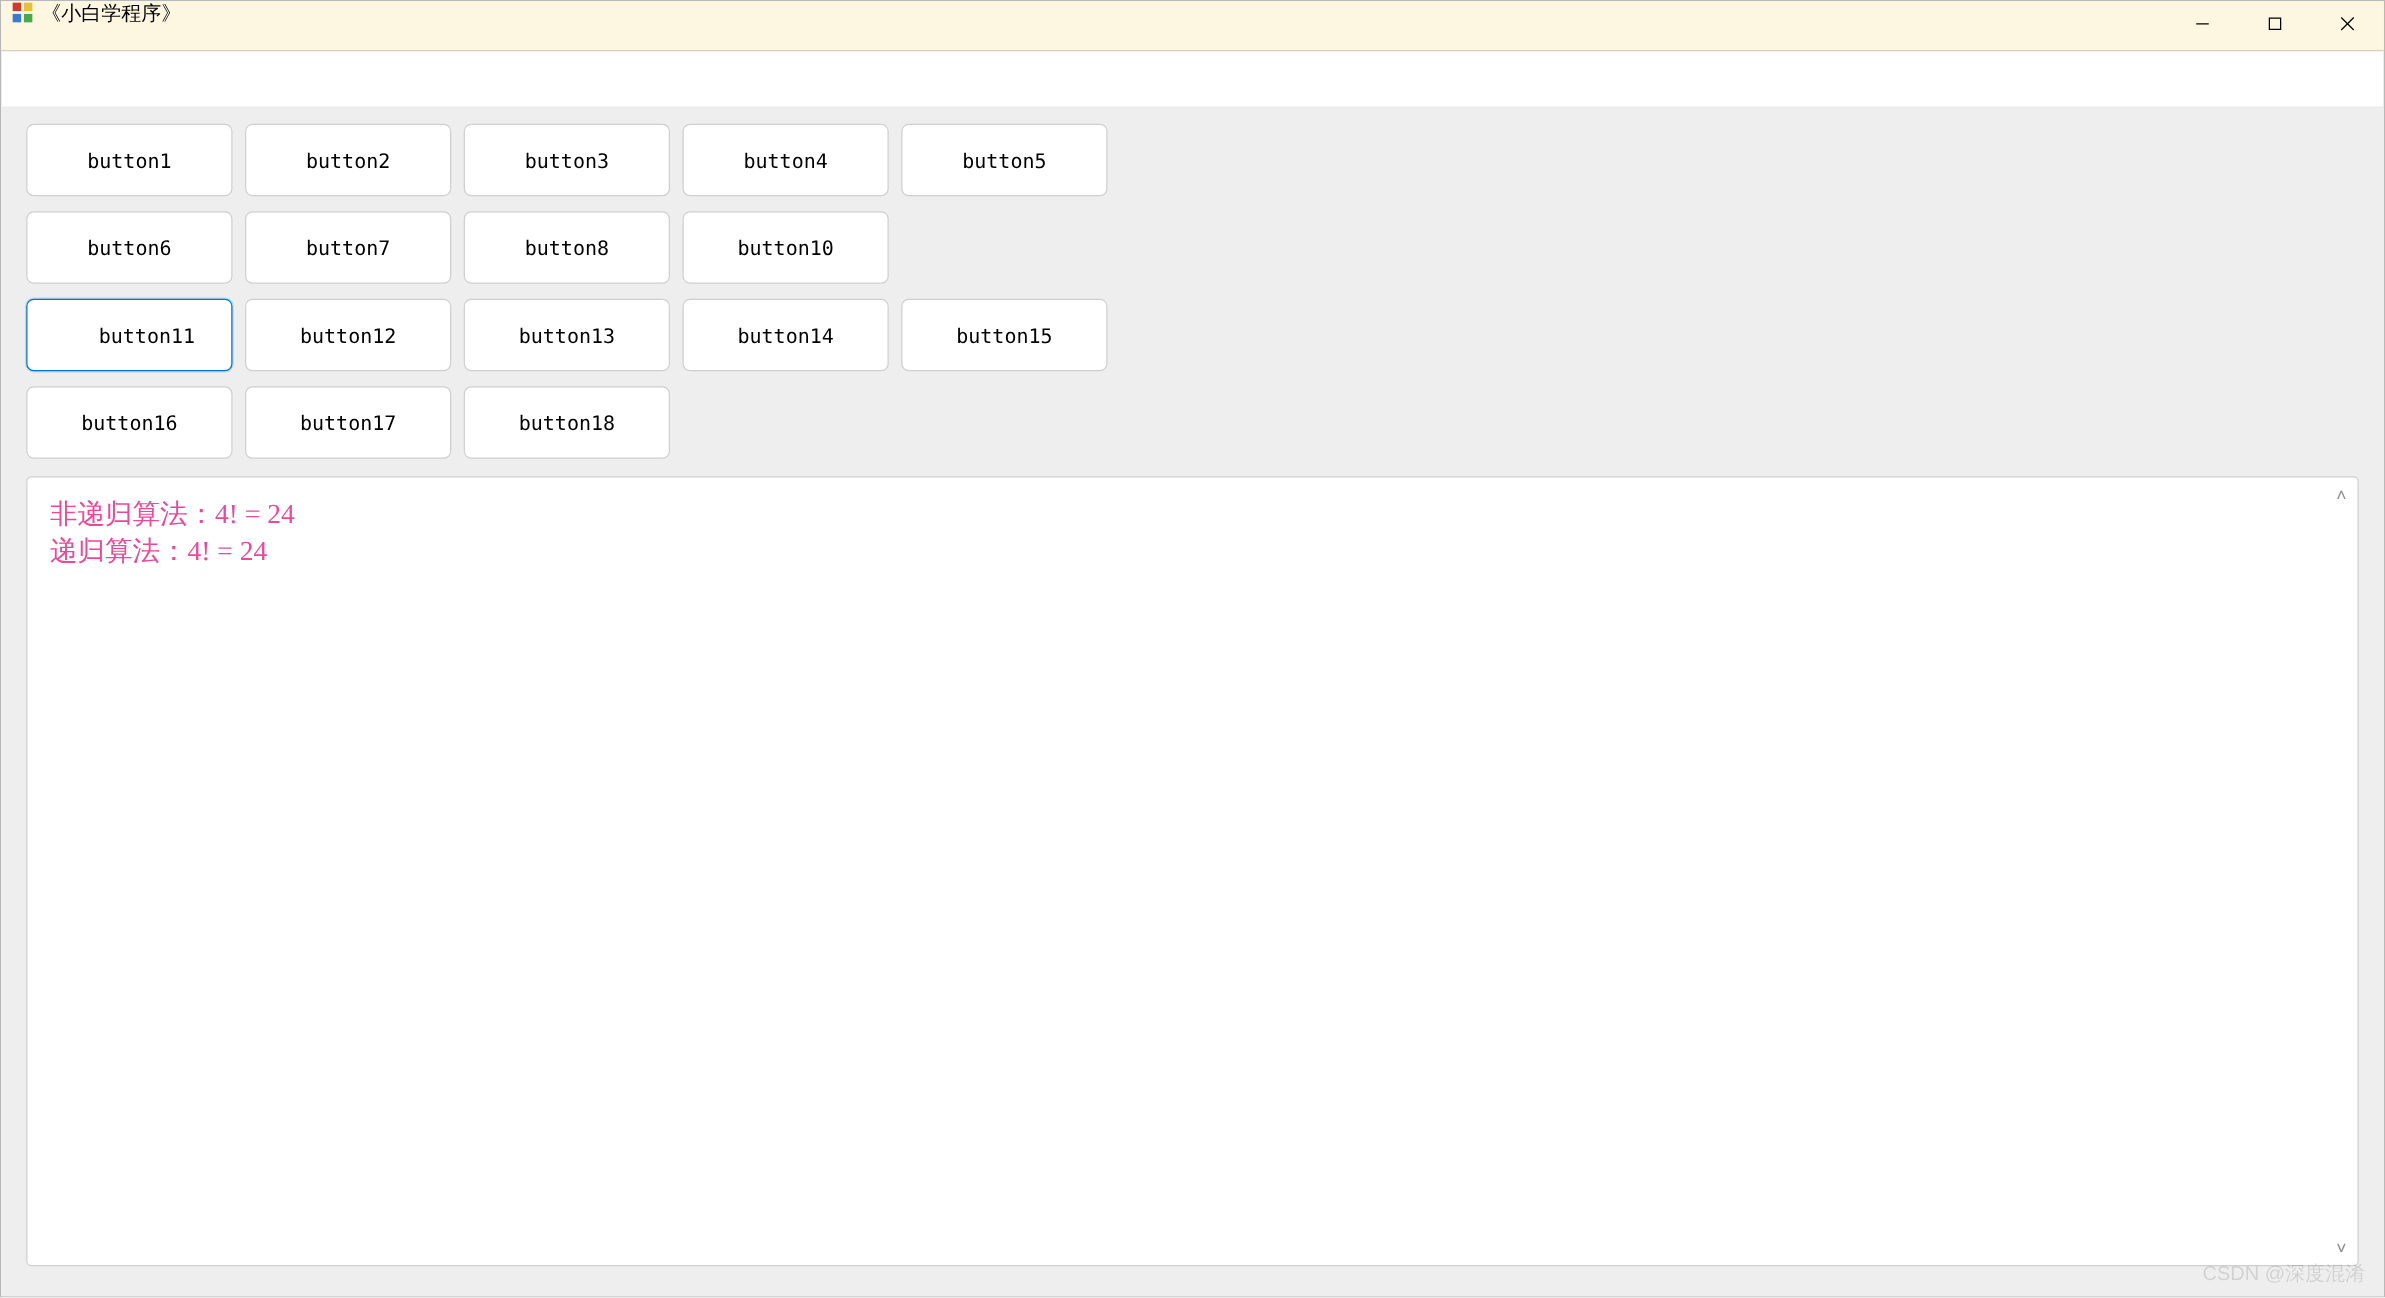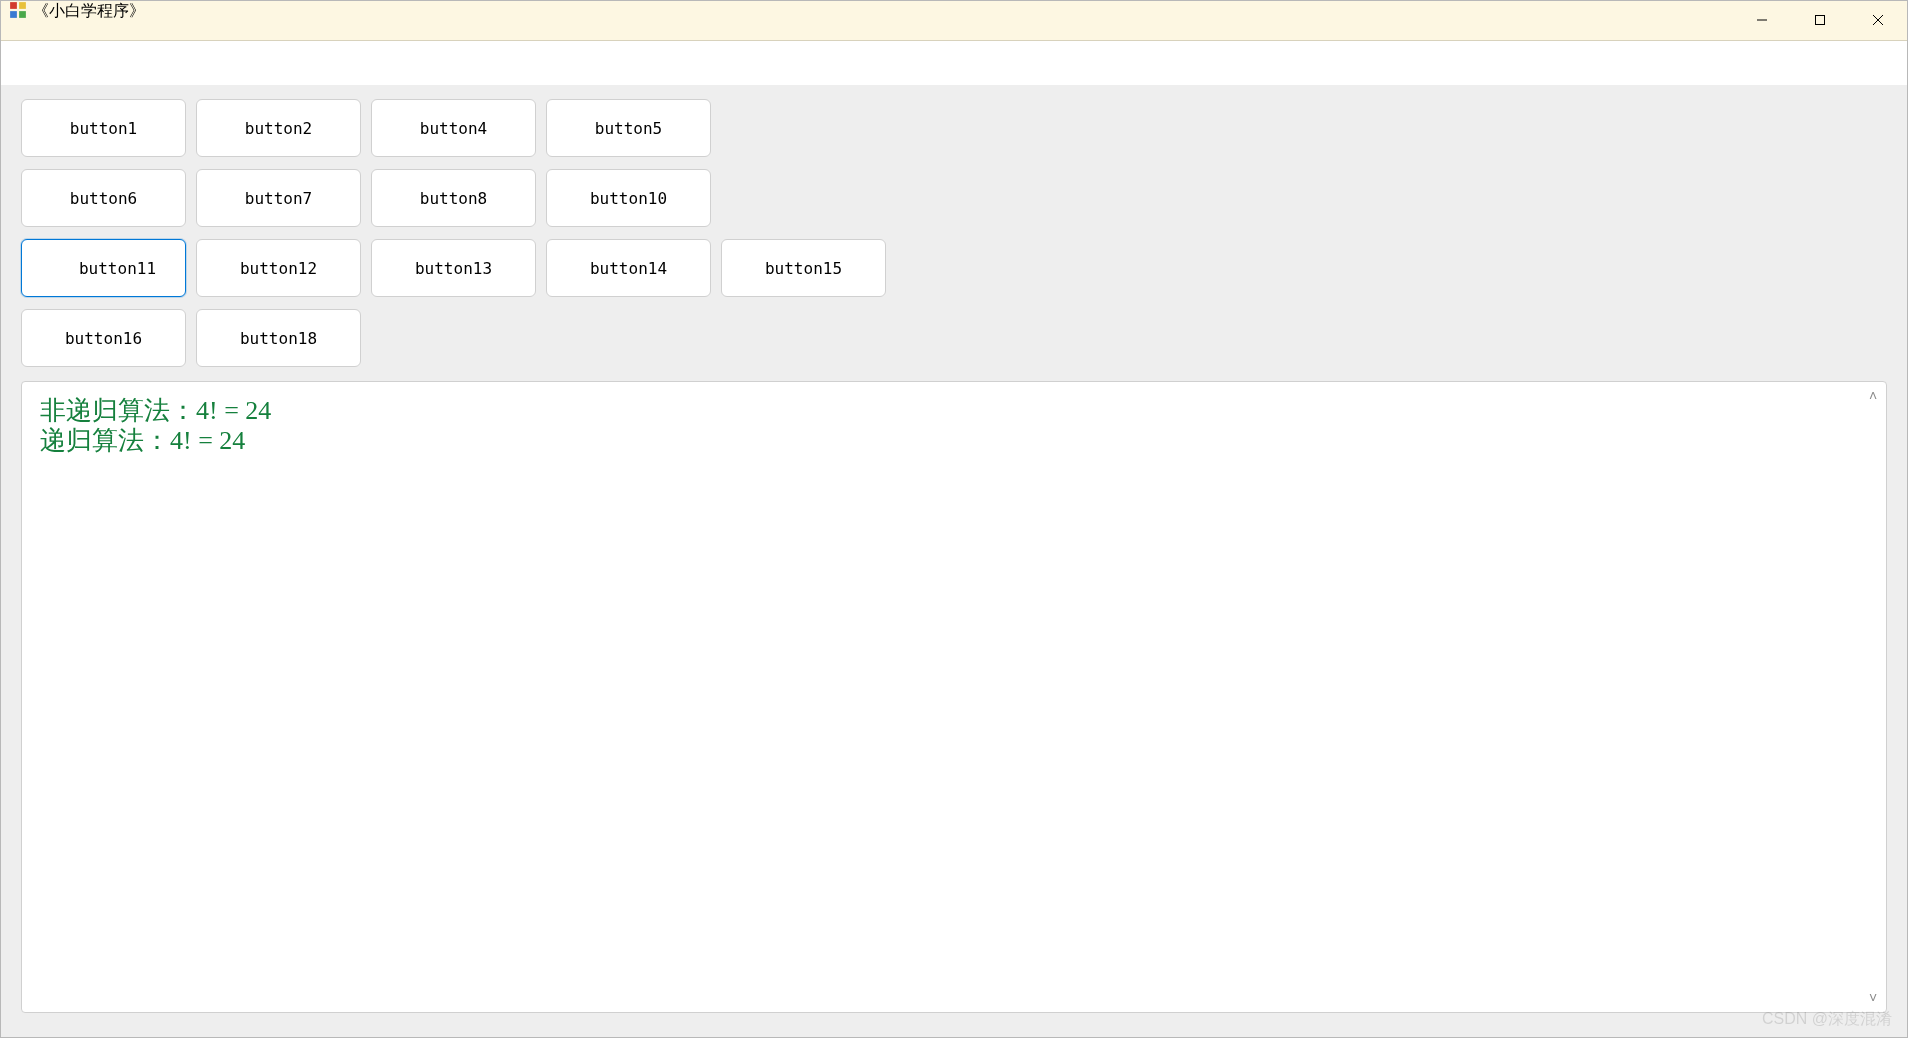--- a/index.html
+++ b/index.html
@@ -84,23 +84,23 @@
       background: #ffffff;
       border: 1px solid #d0d0d0;
       border-radius: 4px;
       position: relative;
       overflow: hidden;
       margin-top: 2px;
     }
     .output-text {
       padding: 14px 18px;
       font-family: "SimSun", "NSimSun", serif;
-      font-size: 26px;
+      font-size: 22px;
       line-height: 30px;
-      color: #15803d;
+      color: #ec4899;
       white-space: pre;
     }
     .scroll-stub {
       position: absolute;
       right: 4px;
       width: 18px;
       color: #8a8a8a;
       font-size: 14px;
       text-align: center;
       user-select: none;
@@ -155,38 +155,40 @@
         </span>
       </div>
     </div>
   </div>
 
   <div class="client-area">
     <div class="button-rows">
       <div class="button-row">
         <button class="form-button">button1</button>
         <button class="form-button">button2</button>
+        <button class="form-button">button3</button>
         <button class="form-button">button4</button>
         <button class="form-button">button5</button>
       </div>
       <div class="button-row">
         <button class="form-button">button6</button>
         <button class="form-button">button7</button>
         <button class="form-button">button8</button>
         <button class="form-button">button10</button>
       </div>
       <div class="button-row">
         <button class="form-button selected">button11</button>
         <button class="form-button">button12</button>
         <button class="form-button">button13</button>
         <button class="form-button">button14</button>
         <button class="form-button">button15</button>
       </div>
       <div class="button-row">
         <button class="form-button">button16</button>
+        <button class="form-button">button17</button>
         <button class="form-button">button18</button>
       </div>
     </div>
 
     <div class="output-wrap">
       <div class="output-text">非递归算法：4! = 24
 递归算法：4! = 24</div>
       <div class="scroll-stub scroll-up">
         <span>˄</span>
       </div>

